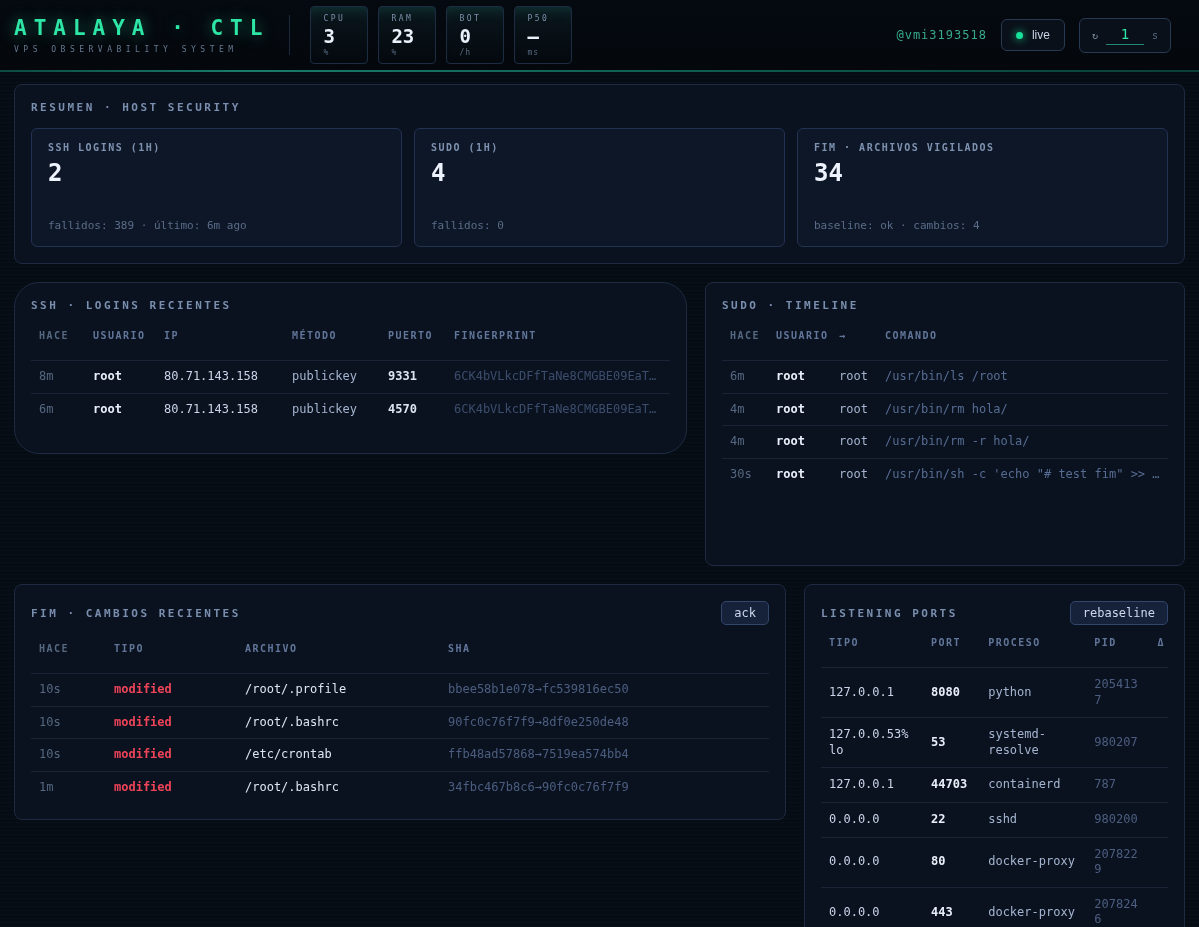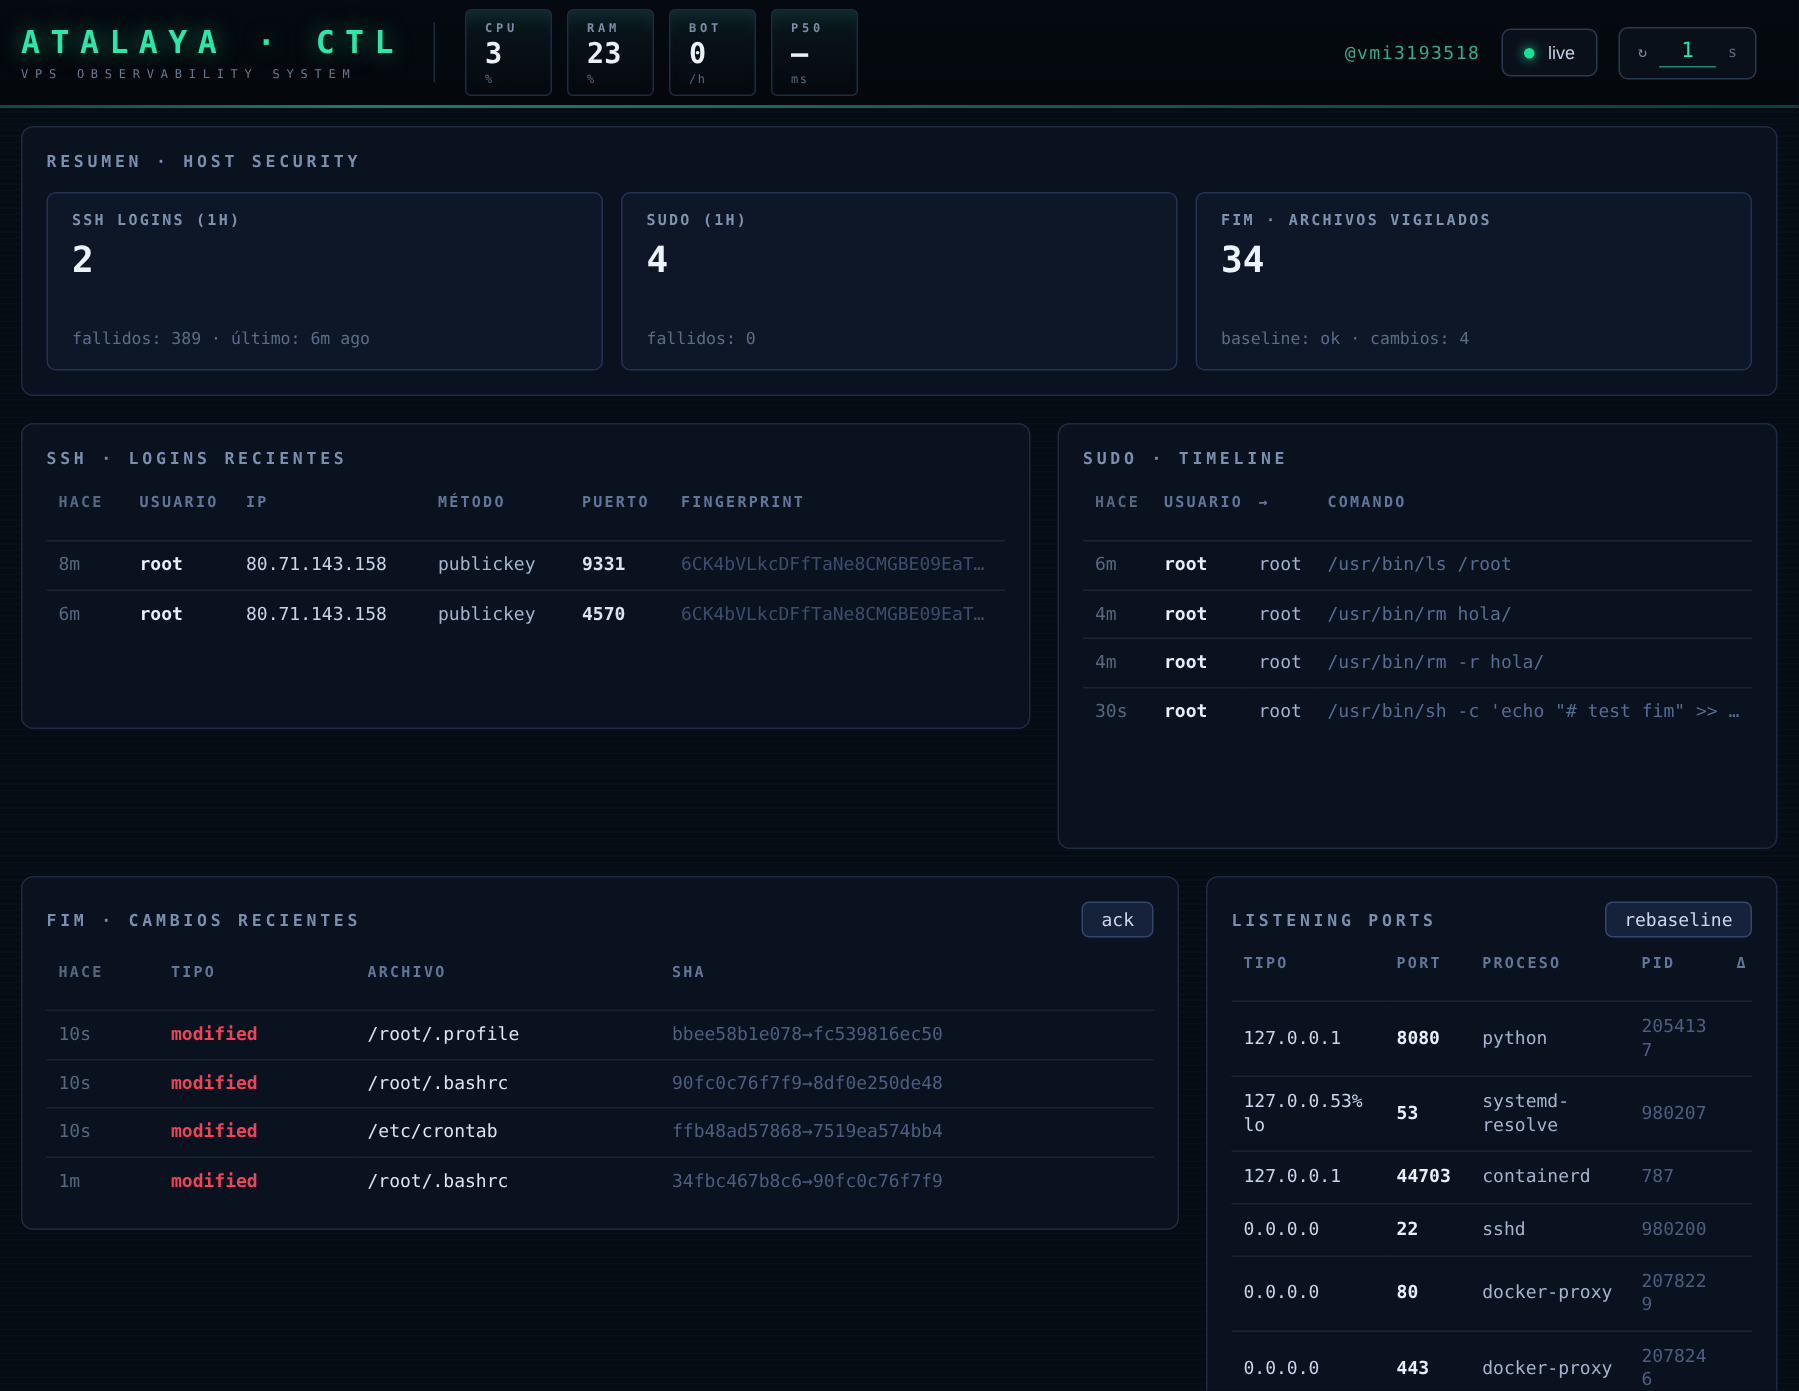--- a/index.html
+++ b/index.html
@@ -16,21 +16,21 @@
   .header::after{content:"";position:absolute;left:0;right:0;bottom:-2px;height:2px;
     background:linear-gradient(90deg,#0c4a42,#197c6b 20%,#0e5a4e 60%,#0a4038);}
   .logo-title{font-size:21px;font-weight:bold;letter-spacing:7px;color:#2ee6a6;
     text-shadow:0 0 14px rgba(46,230,166,.5);white-space:nowrap;}
   .logo-sub{font-size:8px;letter-spacing:4.5px;color:#66798f;margin-top:5px;white-space:nowrap;}
   .hdr-divider{width:1px;height:40px;background:#1c2a3d;margin:0 20px;flex:0 0 auto;}
   .stats{display:flex;gap:10px;}
   .stat{min-width:58px;padding:7px 12px 6px;border:1px solid #1d2c42;border-radius:4px;
     background:linear-gradient(180deg,rgba(35,80,85,.18),rgba(8,14,22,.1));
     box-shadow:inset 0 12px 16px -12px rgba(50,210,185,.22);}
-  .stat-label{font-size:8px;letter-spacing:2.5px;color:#7b8ea7;font-weight:bold;}
+  .stat-label{font-size:8px;letter-spacing:2.5px;color:#7b8ea7;font-weight:normal;}
   .stat-value{font-size:19px;font-weight:bold;color:#eaf1fb;margin:2px 0 1px;}
   .stat-unit{font-size:8px;color:#56677f;letter-spacing:1px;}
   .hdr-right{margin-left:auto;display:flex;align-items:center;gap:14px;}
   .host{color:#37a98c;font-size:12px;letter-spacing:1px;margin-left:37px;}
   .live-chip{display:flex;align-items:center;gap:9px;border:1px solid #283a52;border-radius:6px;
     padding:8px 14px;background:#0a1019;cursor:pointer;}
   .live-dot{width:7px;height:7px;border-radius:50%;background:#17e29a;box-shadow:0 0 8px #17e29a;}
   .live-label{font-size:12px;color:#c6d3e4;}
   .interval{display:flex;align-items:center;gap:8px;border:1px solid #283a52;border-radius:6px;
     padding:7px 12px;background:#0a1019;}
@@ -44,21 +44,21 @@
   .panel-title{font-size:11px;font-weight:bold;letter-spacing:2.5px;color:#7a8eae;white-space:nowrap;}
   .panel-head{display:flex;align-items:center;justify-content:space-between;}
   .btn{background:#16223a;border:1px solid #32456a;border-radius:5px;color:#ccd8ea;
     font:inherit;font-size:12px;padding:4px 12px;cursor:pointer;}
   .cards{display:flex;gap:12px;margin-top:14px;}
   .card{flex:1;background:#0e1728;border:1px solid #233252;border-radius:6px;padding:13px 16px 14px;}
   .card-label{font-size:10px;font-weight:bold;letter-spacing:1.5px;color:#7e92b0;}
   .card-value{font-size:24px;font-weight:bold;color:#edf3fc;margin:6px 0 5px;}
   .card-sub{font-size:11px;color:#5a6c88;margin-top:32px;}
   .row2{display:flex;gap:18px;}
-  .panel-ssh{width:673px;height:204px;}
+  .panel-ssh{width:673px;height:172px;border-radius:25px;}
   .panel-sudo{width:480px;height:284px;}
   .row3{display:flex;gap:18px;align-items:flex-start;}
   .panel-fim{width:772px;}
   .panel-ports{width:381px;}
   
   table{width:100%;border-collapse:collapse;table-layout:fixed;margin-top:8px;}
   th{text-align:left;font-size:10px;letter-spacing:1.5px;color:#62769a;
     padding:10px 8px 19px;font-weight:bold;overflow:hidden;white-space:nowrap;}
   td{font-size:12px;padding:8px 8px;border-top:1px solid #192537;color:#9aabc6;
     overflow:hidden;white-space:nowrap;text-overflow:ellipsis;line-height:1.3;}

